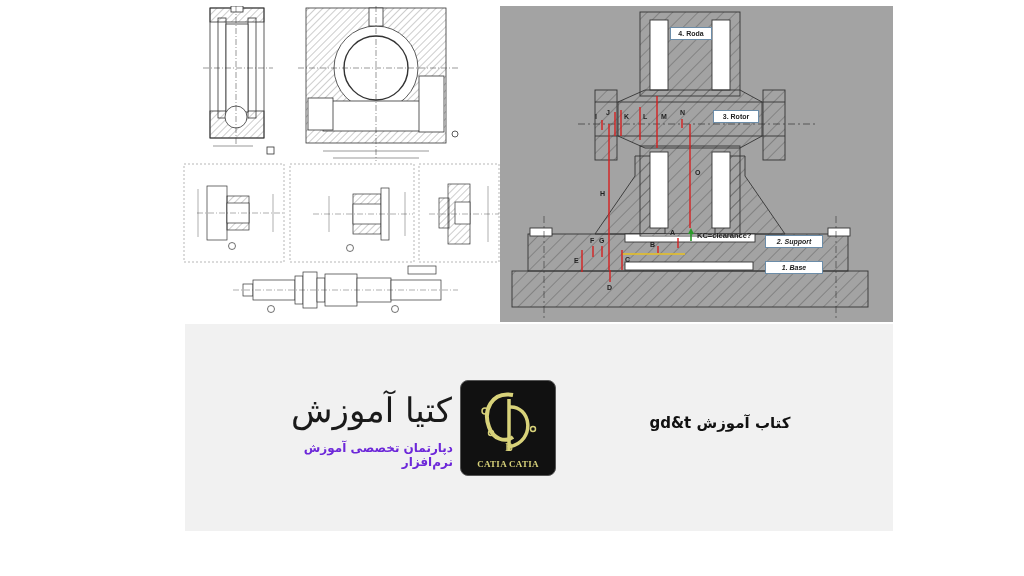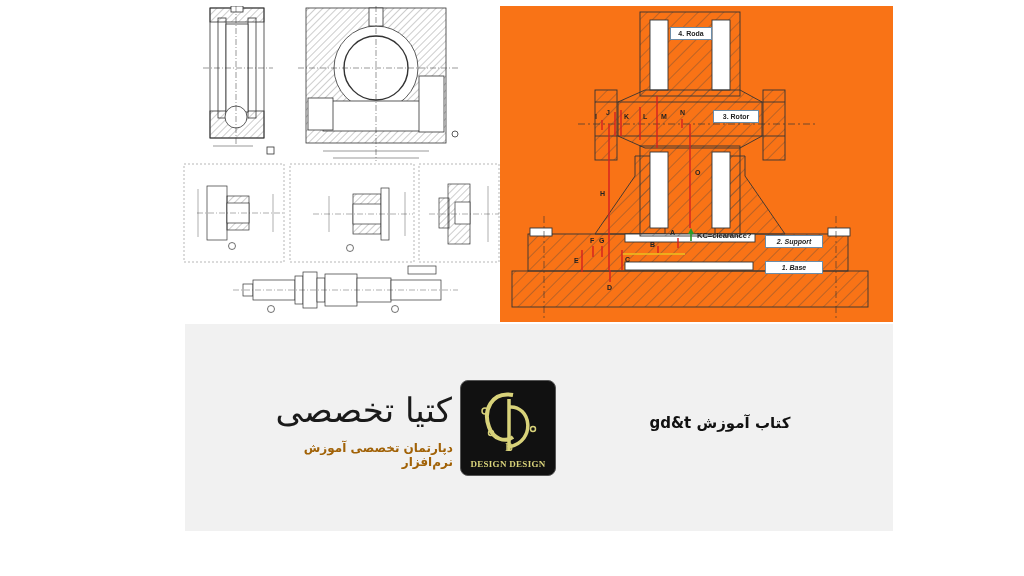--- a/index.html
+++ b/index.html
@@ -1,21 +1,21 @@
 <!DOCTYPE html>
 <html><head>
 <meta charset="utf-8">
 <style>
   html, body { margin:0; padding:0; background:#ffffff; }
   body { width:1024px; height:576px; position:relative; overflow:hidden; font-family:"Liberation Sans", sans-serif; }
   .abs { position:absolute; }
   svg { display:block; }
   .panel-bottom { position:absolute; left:185px; top:324px; width:708px; height:207px; background:#f1f1f1; }
   .logo-text-main { position:absolute; left:252px; top:390px; width:200px; text-align:right; font-family:"DejaVu Sans", sans-serif; font-size:34px; font-weight:300; color:#1a1a1a; letter-spacing:2px; direction:rtl; }
-  .logo-text-sub { position:absolute; left:258px; top:441px; width:195px; text-align:right; font-family:"DejaVu Sans", sans-serif; font-size:12px; font-weight:bold; color:#a16207; direction:rtl; }
+  .logo-text-sub { position:absolute; left:258px; top:441px; width:195px; text-align:right; font-family:"DejaVu Sans", sans-serif; font-size:12px; font-weight:bold; color:#6d28d9; direction:rtl; }
   .logo-box { position:absolute; left:460px; top:380px; width:94px; height:94px; background:#111; border-radius:8px; border:1px solid #555; }
   .logo-caption { position:absolute; left:0; bottom:6px; width:100%; text-align:center; font-family:"Liberation Serif", serif; font-size:9px; color:#d8d27a; font-weight:bold; letter-spacing:0.3px; }
   .book-title { position:absolute; left:645px; top:414px; width:150px; text-align:center; font-family:"DejaVu Sans", sans-serif; font-weight:bold; font-size:15px; color:#111; direction:rtl; }
   .label-box { position:absolute; background:#fff; border:1px solid #6b8ca8; font-size:7px; font-weight:bold; color:#222; text-align:center; line-height:11px; height:11px; }
   .dim-letter { position:absolute; font-size:7px; font-weight:bold; color:#222; }
   .kc { position:absolute; font-size:7.5px; font-weight:bold; color:#222; }
 </style>
 </head>
 <body>
 
@@ -101,21 +101,21 @@
       <rect x="174" y="272" width="34" height="24"></rect>
       <rect x="208" y="274" width="50" height="20"></rect>
       <line x1="50" y1="284" x2="275" y2="284" stroke-dasharray="6 2 1 2" stroke-width="0.4" fill="none"></line>
       <circle cx="88" cy="303" r="3.5" fill="none"></circle>
       <circle cx="212" cy="303" r="3.5" fill="none"></circle>
       <rect x="225" y="260" width="28" height="8" fill="#fff"></rect>
     </g>
   </svg>
 </div>
 
-<div class="abs" style="left:500px; top:6px; width:393px; height:316px; background:#f97316;">
+<div class="abs" style="left:500px; top:6px; width:393px; height:316px; background:#a3a3a3;">
   <svg width="393" height="316" viewBox="0 0 393 316">
     <defs>
       <pattern id="hatchA" width="9" height="9" patternUnits="userSpaceOnUse" patternTransform="rotate(45)">
         <line x1="0" y1="0" x2="0" y2="9" stroke="#444" stroke-width="0.7"></line>
       </pattern>
     </defs>
     <g stroke="#333" stroke-width="0.9">
 
       <rect x="12" y="265" width="356" height="36" fill="url(#hatchA)"></rect>
 
@@ -187,28 +187,28 @@
   <div class="dim-letter" style="left:106px; top:103px;">J</div>
   <div class="dim-letter" style="left:124px; top:107px;">K</div>
   <div class="dim-letter" style="left:143px; top:107px;">L</div>
   <div class="dim-letter" style="left:161px; top:107px;">M</div>
   <div class="dim-letter" style="left:180px; top:103px;">N</div>
   <div class="dim-letter" style="left:195px; top:163px;">O</div>
 </div>
 
 <div class="panel-bottom"></div>
 
-<div class="logo-text-main">کتیا تخصصی</div>
+<div class="logo-text-main">کتیا آموزش</div>
 <div class="logo-text-sub">دپارتمان تخصصی آموزش نرم‌افزار</div>
 
 <div class="logo-box">
   <svg width="94" height="80" viewBox="0 0 94 80">
     <path d="M52 14 C30 10 22 30 28 46 C32 58 44 62 52 56" stroke="#d8d27a" stroke-width="4" fill="none"></path>
     <path d="M48 18 L48 70 M48 26 C70 24 76 60 48 66" stroke="#d8d27a" stroke-width="3.5" fill="none"></path>
     <circle cx="24" cy="30" r="3" fill="none" stroke="#d8d27a" stroke-width="1.5"></circle>
     <circle cx="30" cy="52" r="2.5" fill="none" stroke="#d8d27a" stroke-width="1.5"></circle>
     <circle cx="72" cy="48" r="2.5" fill="none" stroke="#d8d27a" stroke-width="1.5"></circle>
     <text x="44" y="70" font-family="Liberation Serif, serif" font-size="12" fill="#d8d27a">B</text>
   </svg>
-  <div class="logo-caption">DESIGN DESIGN</div>
+  <div class="logo-caption">CATIA CATIA</div>
 </div>
 
 <div class="book-title">کتاب آموزش gd&amp;t</div>
 
 </body></html>

